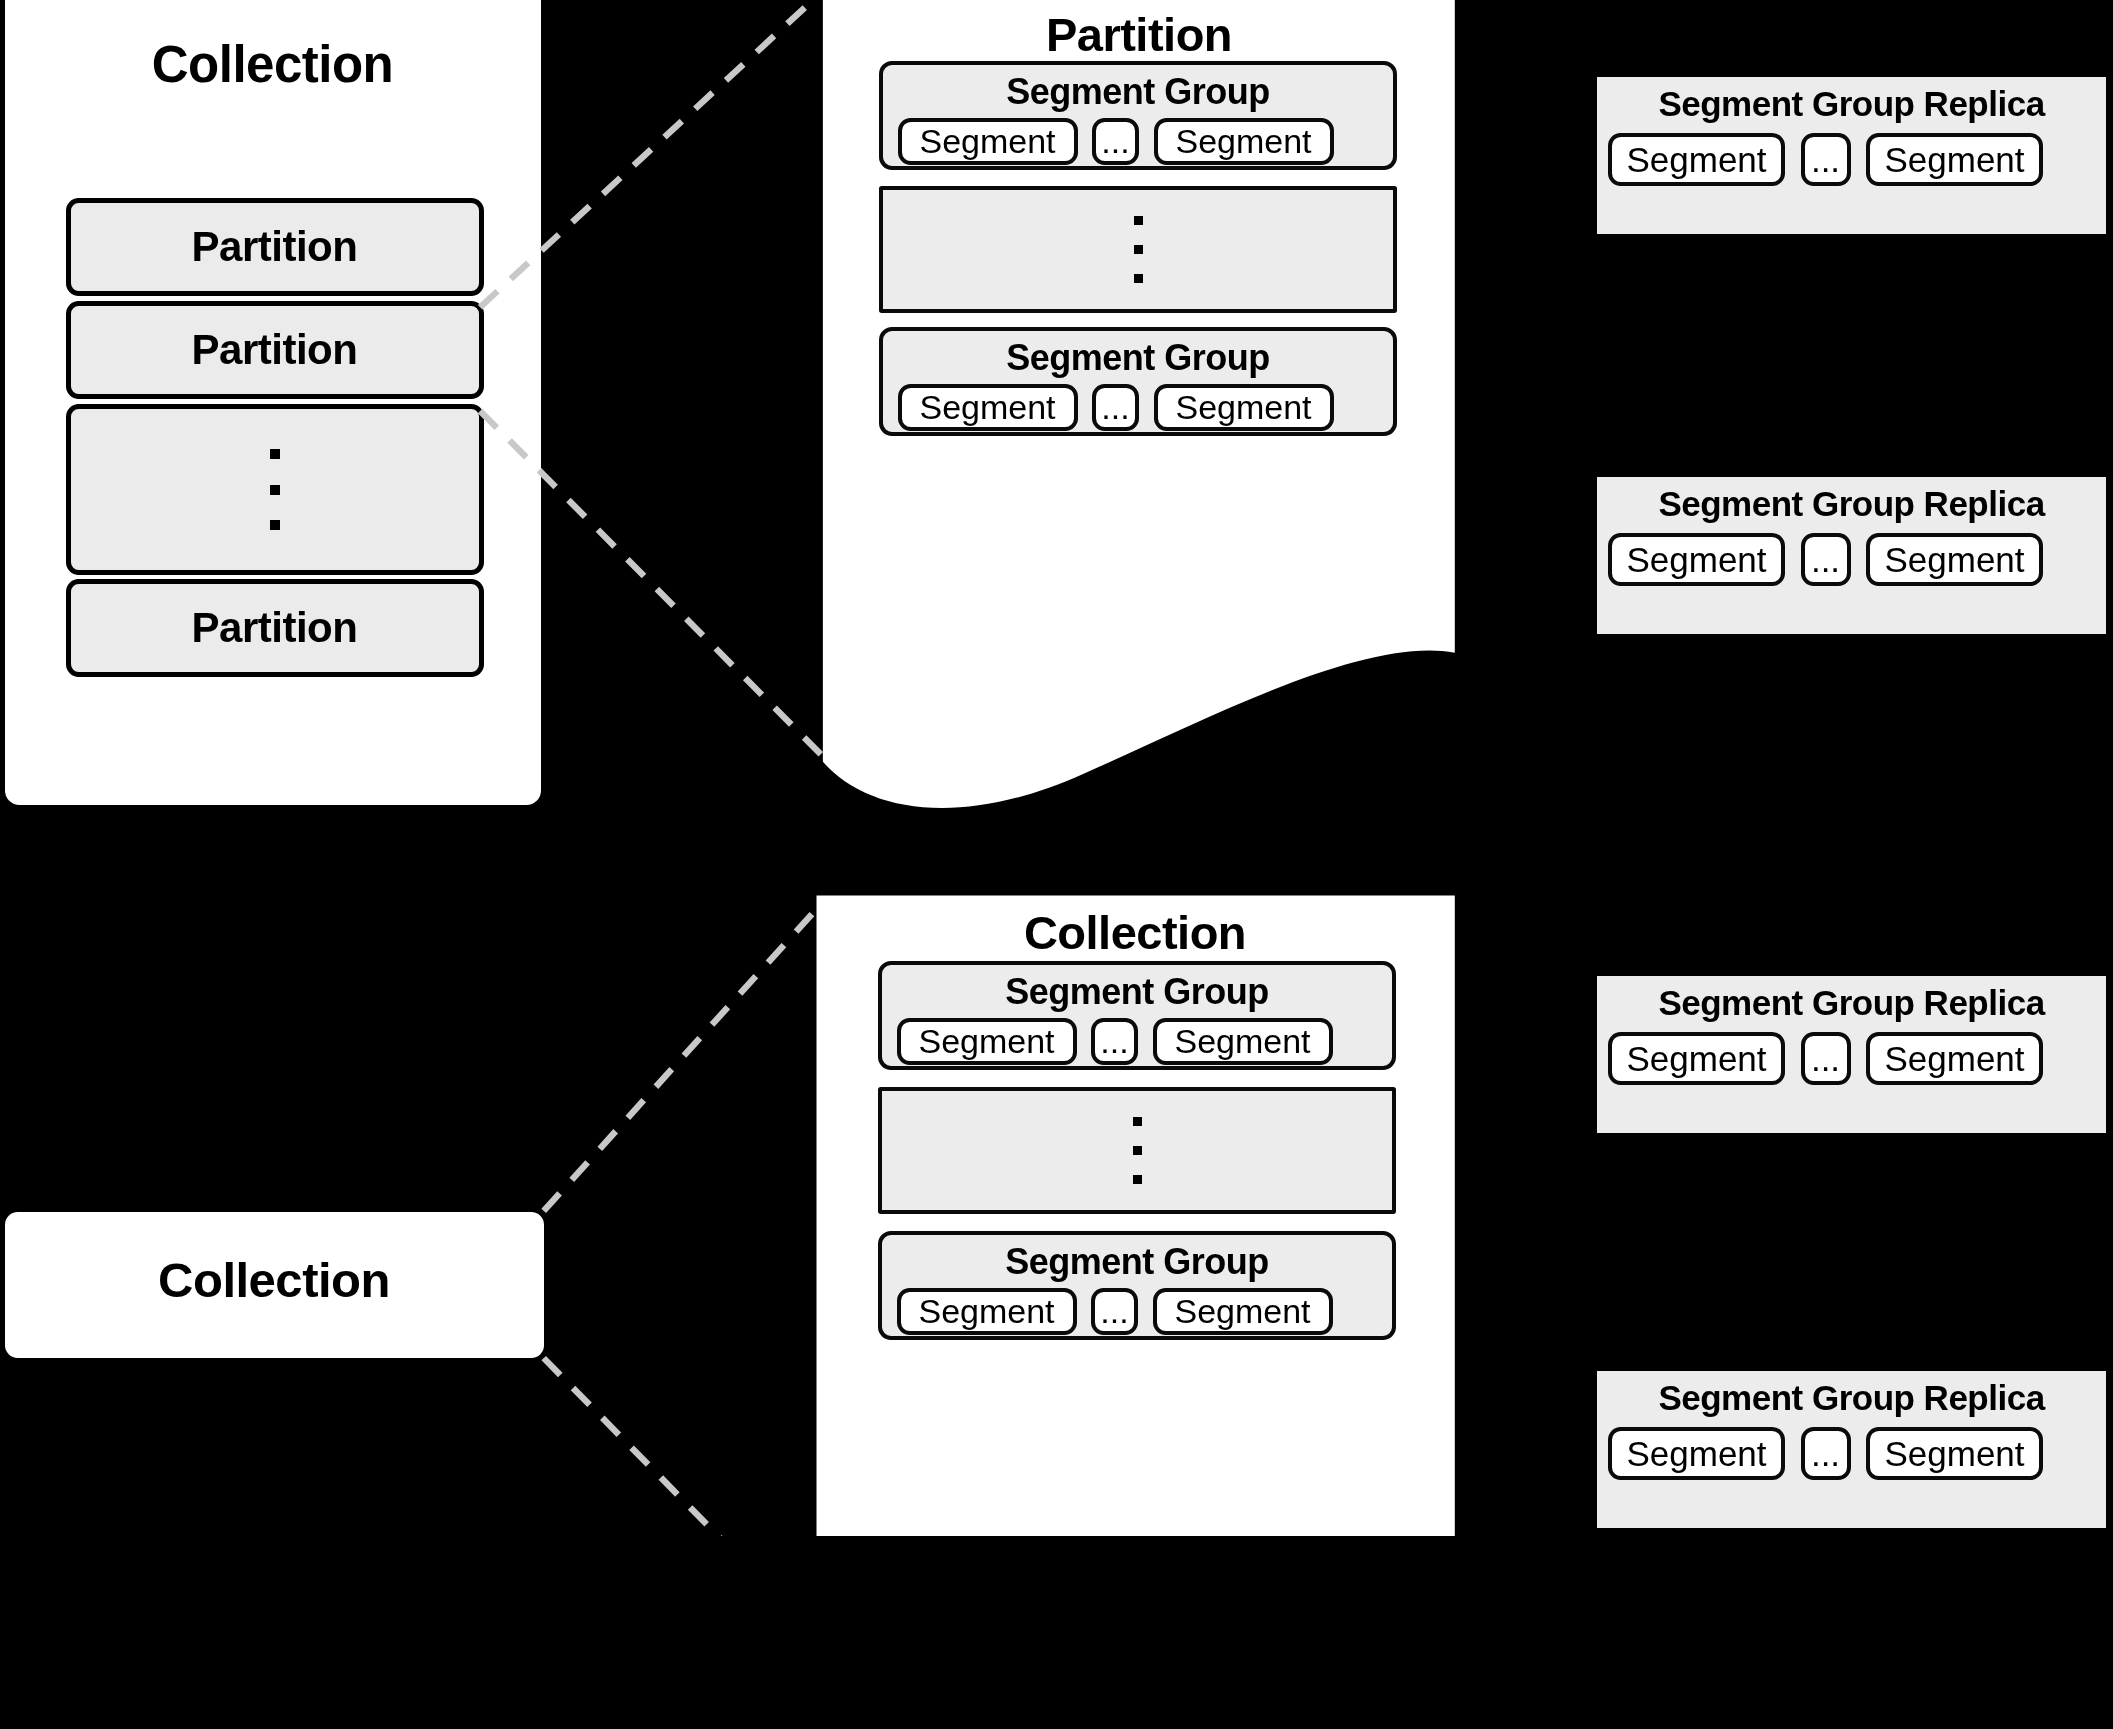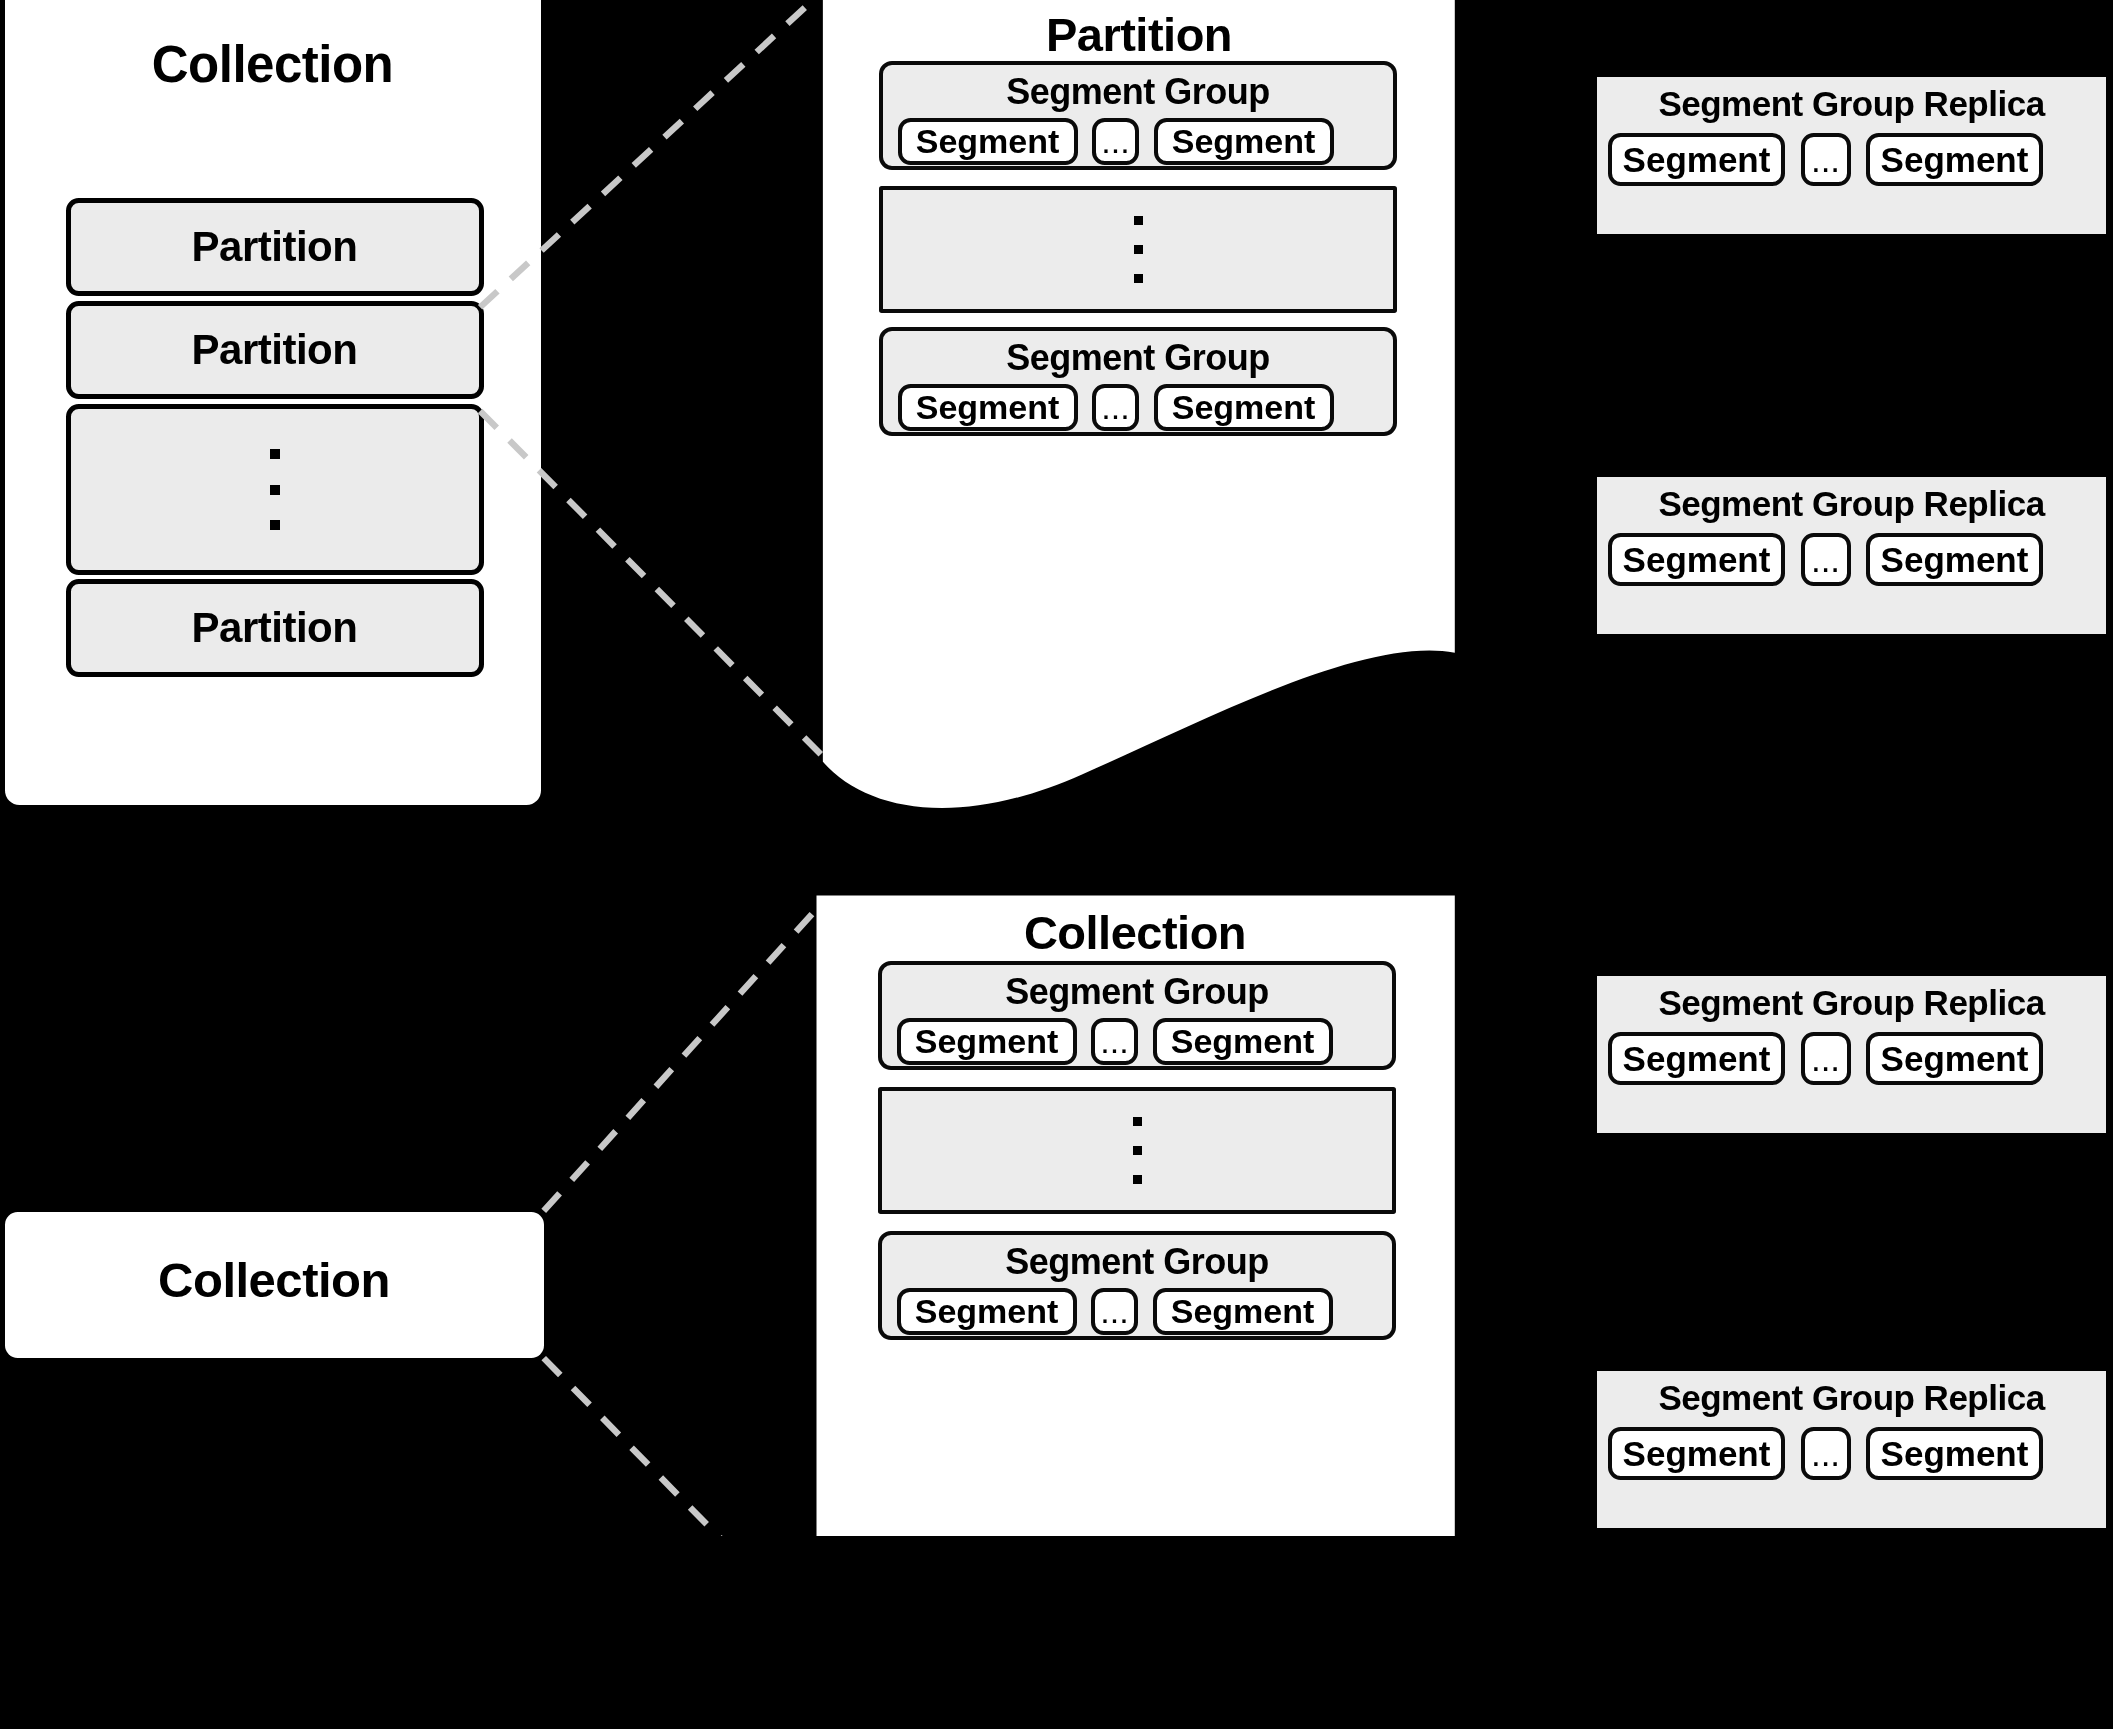--- a/index.html
+++ b/index.html
@@ -90,21 +90,21 @@
     align-items: center;
   }
   .segment-chip {
     background: #FFFFFF;
     border: 4.5px solid #0A0A0A;
     border-radius: 12.7px;
     box-sizing: border-box;
     display: flex;
     align-items: center;
     justify-content: center;
-    font-weight: 700;
+    font-weight: 400;
     color: #000;
   }
   .dots-chip {
     background: #FFFFFF;
     border: 4.5px solid #0A0A0A;
     border-radius: 12.7px;
     box-sizing: border-box;
     display: flex;
     align-items: center;
     justify-content: center;

